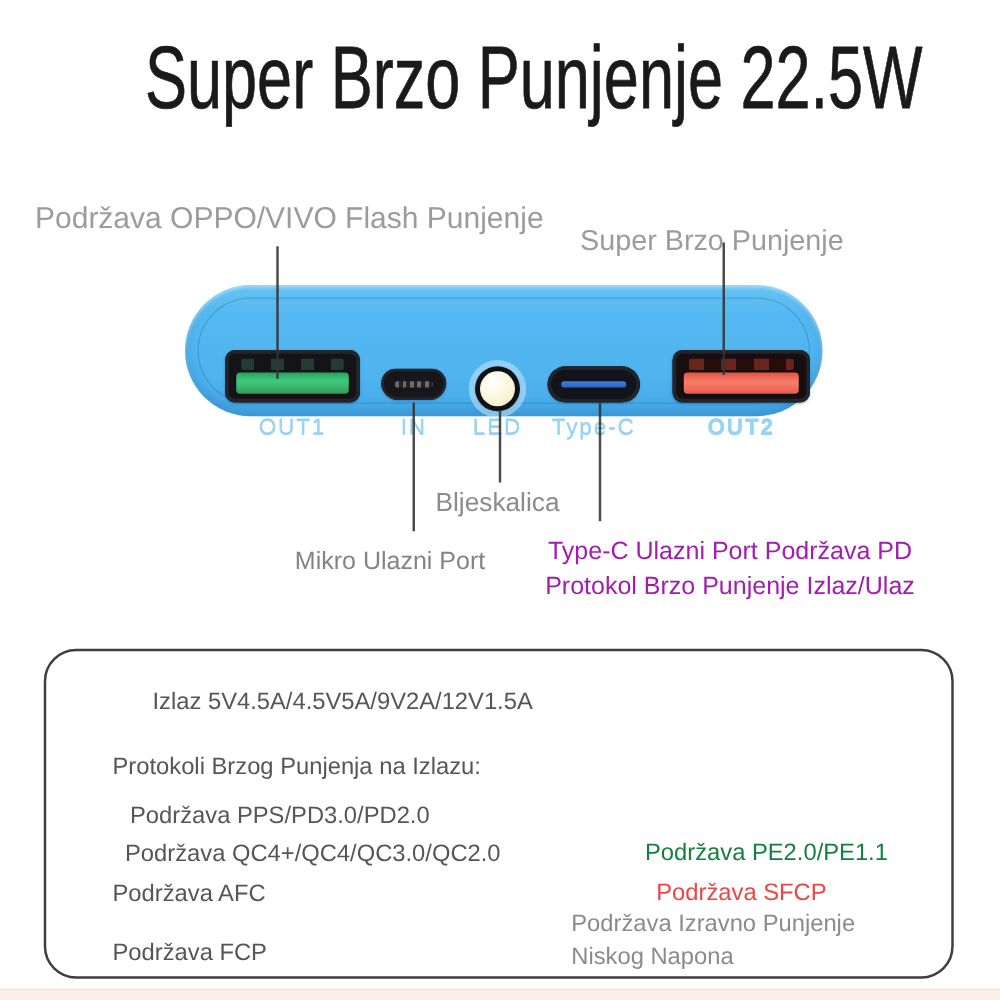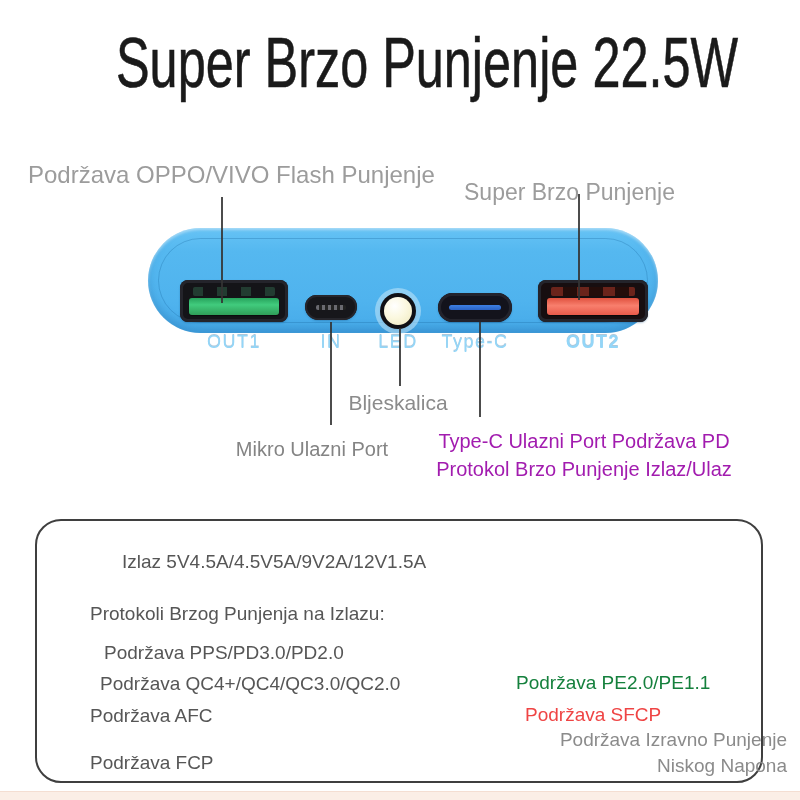--- a/index.html
+++ b/index.html
@@ -85,21 +85,21 @@
   .spec{position:absolute;font-size:19px;color:#565656;white-space:nowrap;}
   .sp-izlaz{left:85px;top:30px;}
   .sp-header{left:53px;top:82px;}
   .sp-l0{left:67px;top:121px;}
   .sp-l1{left:63px;top:152px;}
   .sp-l2{left:53px;top:184px;}
   .sp-l3{left:53px;top:231px;}
   .sp-r0{left:473px;top:121px;color:#6e6e6e;}
   .sp-r1{left:479px;top:151px;color:#15803d;}
   .sp-r2{left:473px;top:183px;color:#ef4444;margin-left:15px;}
-  .sp-note{left:420px;top:206px;width:330px;text-align:right;line-height:26px;
+  .sp-note{left:420px;top:206px;width:330px;text-align:left;line-height:26px;
     color:#8b8b8b;white-space:normal;}
   
   .bottom-strip{position:absolute;left:0;right:0;bottom:0;height:8px;
     background:#fbeee6;border-top:1px solid #f4ded2;}
 </style>
 </head>
 <body>
 
 <div class="canvas">
 

